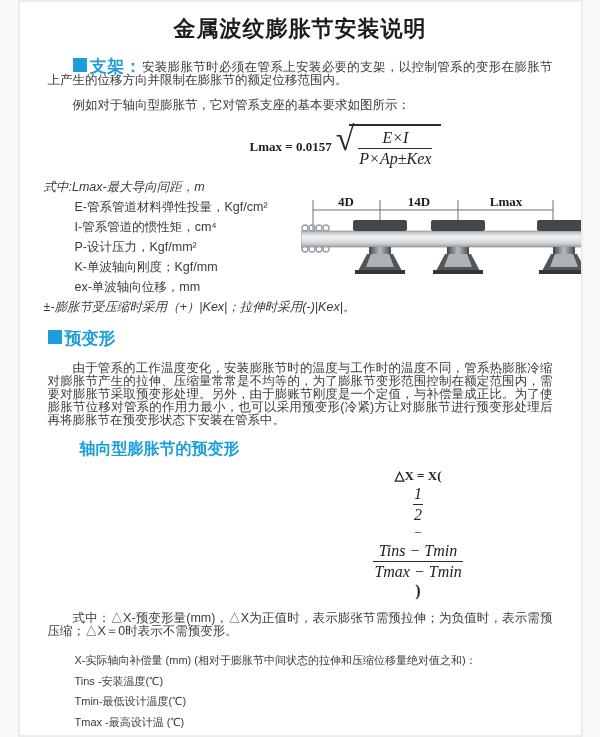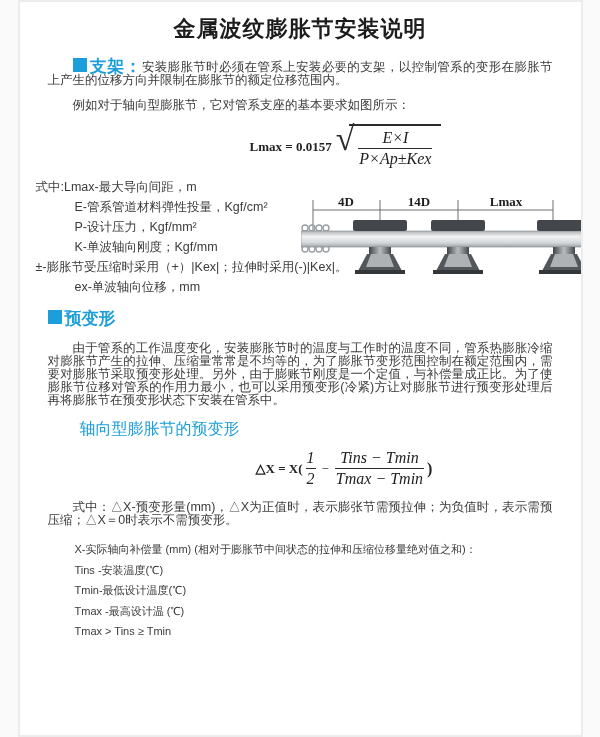--- a/index.html
+++ b/index.html
@@ -40,30 +40,30 @@
     display:inline-block;
     width:14px; height:14px;
     background:#1b9ed9;
     margin-right:3px;
     vertical-align:-1px;
   }
   .section-head { margin:10px 28px 2px; line-height:22px;font-family:Liberation Serif, serif; }
   .sub-head {
     color:#1b9ed9;
     font-size:16px;
-    font-weight:normal;
+    font-weight:bold;
     margin:8px 28px 4px;
   }
   .sub-head.axial { margin-left:60px; }
   .def-line {
     margin:0 28px 0 55px;
     font-size:12.5px;
     line-height:20px;
   }
-  .def-line.first { margin-left:16px; }
+  .def-line.first { margin-left:24px;font-style:italic; }
   
   .formula {
     display:flex;
     align-items:center;
     font-family:Liberation Serif, serif;
     font-size:13px;
     color:#222;
   }
   .f-lhs { font-weight:bold; white-space:pre; }
   .frac {
@@ -83,21 +83,21 @@
     line-height:30px;
     font-weight:normal;
     margin-right:-5px;
     color:#2b2b2b;
   }
   .vinculum {
     border-top:2px solid #2b2b2b;
     padding:2px 6px 0 6px;
   }
   .formula-1 { margin:8px 0 8px 230px; }
-  .formula-2 { margin:8px 0 8px 236px; }
+  .formula-2 { margin:8px 0 8px 236px;flex-direction:column; }
   .op { margin:0 3px; font-style:normal; }
   .paren { font-size:16px; }
   
   .diagram {
     position:absolute;
     left:281px; top:190px;
     width:314px; height:100px;
   }
   .note-line { margin:0 28px 0 55px; font-size:11px; line-height:20.5px; }
 </style>
@@ -120,24 +120,25 @@
         <span class="frac">
           <span class="num">E×I</span>
           <span class="den">P×Ap±Kex</span>
         </span>
       </span>
     </span>
   </div>
 
   <p class="def-line first">式中:Lmax-最大导向间距，m</p>
   <p class="def-line">E-管系管道材料弹性投量，Kgf/cm²</p>
+  <p class="def-line">I-管系管道的惯性矩，cm⁴</p>
   <p class="def-line">P-设计压力，Kgf/mm²</p>
   <p class="def-line">K-单波轴向刚度；Kgf/mm</p>
+  <p class="def-line">ex-单波轴向位移，mm</p>
   <p class="def-line first">±-膨胀节受压缩时采用（+）|Kex|；拉伸时采用(-)|Kex|。</p>
-  <p class="def-line">ex-单波轴向位移，mm</p>
 
   <svg class="diagram" viewBox="0 0 314 100" xmlns="http://www.w3.org/2000/svg">
     <defs>
       <linearGradient id="pipeGrad" x1="0" y1="0" x2="0" y2="1">
         <stop offset="0" stop-color="#aeb3b7"></stop>
         <stop offset="0.35" stop-color="#f3f4f5"></stop>
         <stop offset="0.75" stop-color="#d2d5d8"></stop>
         <stop offset="1" stop-color="#9ea3a7"></stop>
       </linearGradient>
       <linearGradient id="standGrad" x1="0" y1="0" x2="1" y2="0">

